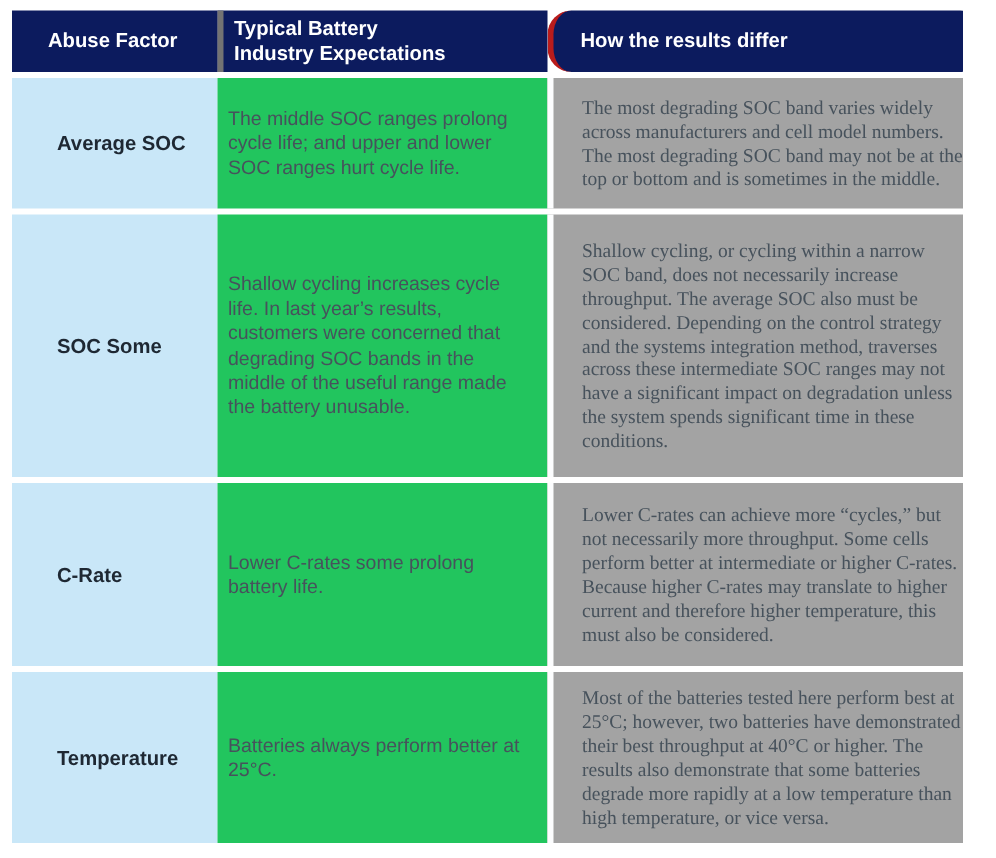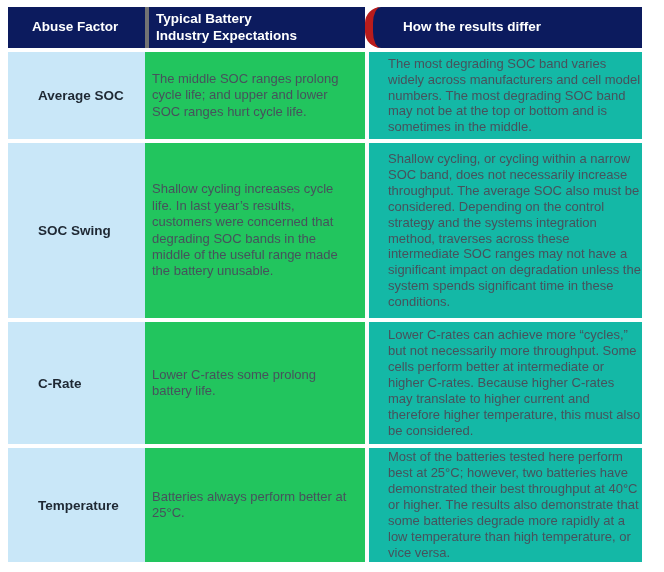--- a/index.html
+++ b/index.html
@@ -38,22 +38,22 @@
     font-size: 13.5px;
     line-height: 1.22;
   }
   .hcell.c1 { padding-left: 24px; }
   .hcell.c2 {
     padding-left: 7px;
     border-left: 4px solid #737373;
     white-space: pre-line;
   }
   .hcell.c3 {
-    padding-left: 30px;
-    border-left: 8px solid #b91c1c;
+    padding-left: 18px;
+    border-left: 4px solid #b91c1c;
     border-radius: 16px;
   }
   
   .factor {
     background: #c9e7f8;
     color: #1e2833;
     font-weight: bold;
     font-size: 13.5px;
     padding-left: 30px;
     padding-right: 6px;
@@ -61,27 +61,28 @@
   }
   .expect {
     background: #22c55e;
     color: #47525c;
     font-size: 13px;
     line-height: 1.26;
     padding-left: 7px;
     padding-right: 12px;
   }
   .results {
-    background: #14b8a6;
+    background: #a3a3a3;
     color: #47525c;
     font-size: 13px;
     line-height: 1.22;
     padding-left: 19px;
     padding-right: 14px;
     border-left: 4px solid #fcfdfe;
+    font-family: Liberation Serif, serif;
   }
 </style>
 </head>
 <body>
 
 <div class="page">
   <div class="table">
 
     <div class="trow">
       <div class="cell hcell c1">Abuse Factor</div>
@@ -90,21 +91,21 @@
       <div class="cell hcell c3">How the results differ</div>
     </div>
 
     <div class="trow">
       <div class="cell factor">Average SOC</div>
       <div class="cell expect">The middle SOC ranges prolong cycle life; and upper and lower SOC ranges hurt cycle life.</div>
       <div class="cell results">The most degrading SOC band varies widely across manufacturers and cell model numbers. The most degrading SOC band may not be at the top or bottom and is sometimes in the middle.</div>
     </div>
 
     <div class="trow">
-      <div class="cell factor">SOC Swing</div>
+      <div class="cell factor">SOC Some</div>
       <div class="cell expect">Shallow cycling increases cycle life. In last year’s results, customers were concerned that degrading SOC bands in the middle of the useful range made the battery unusable.</div>
       <div class="cell results">Shallow cycling, or cycling within a narrow SOC band, does not necessarily increase throughput. The average SOC also must be considered. Depending on the control strategy and the systems integration method, traverses across these intermediate SOC ranges may not have a significant impact on degradation unless the system spends significant time in these conditions.</div>
     </div>
 
     <div class="trow">
       <div class="cell factor">C-Rate</div>
       <div class="cell expect">Lower C-rates some prolong battery life.</div>
       <div class="cell results">Lower C-rates can achieve more “cycles,” but not necessarily more throughput. Some cells perform better at intermediate or higher C-rates. Because higher C-rates may translate to higher current and therefore higher temperature, this must also be considered.</div>
     </div>
 

